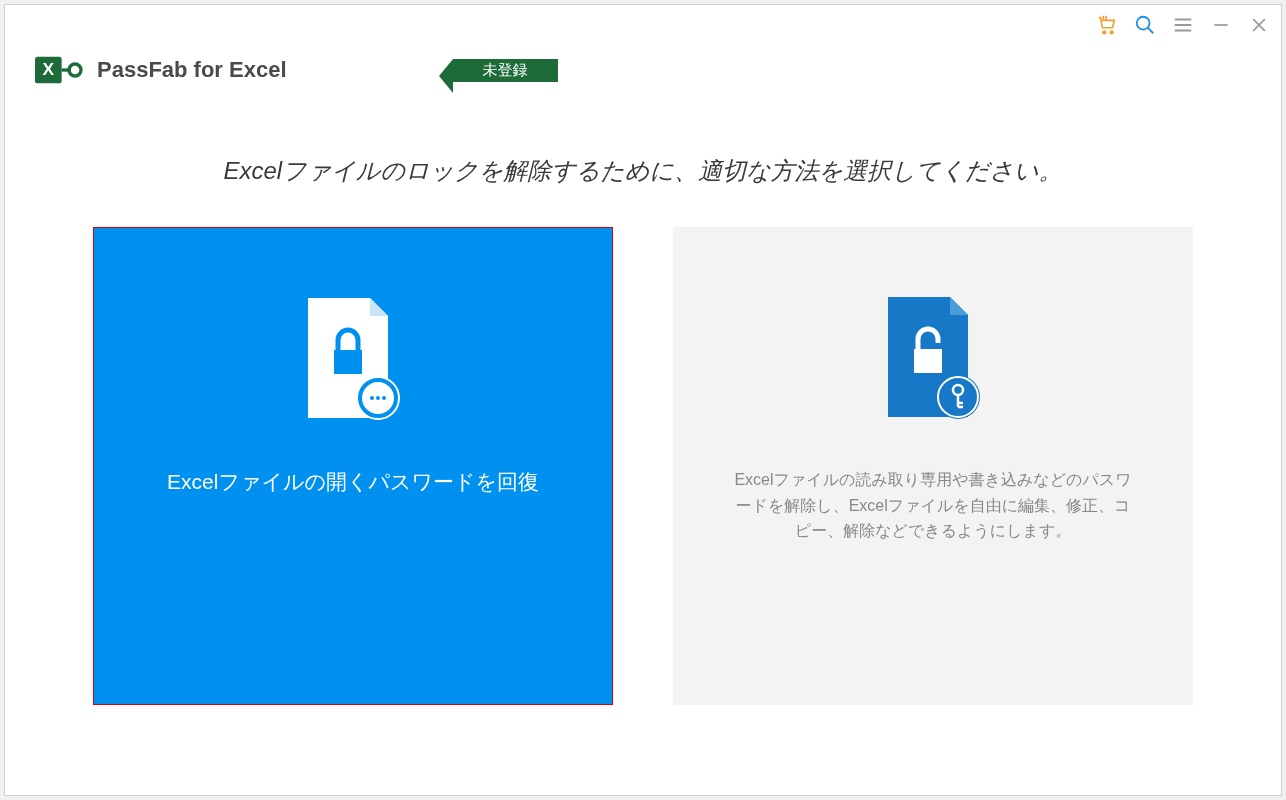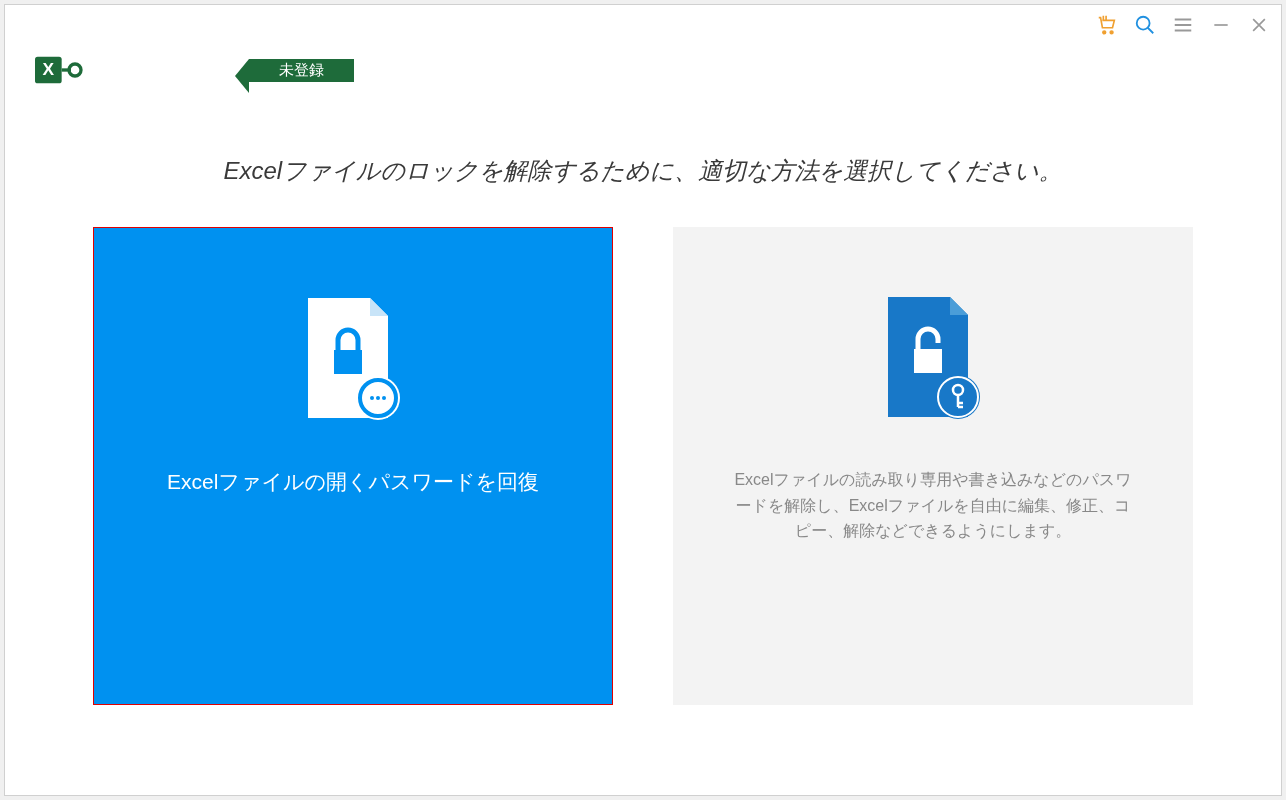--- a/index.html
+++ b/index.html
@@ -200,20 +200,21 @@
   <div class="header">
     <div class="logo-block">
       <div class="logo-icon">
         <svg width="72" height="48" viewBox="0 0 72 48">
           <rect x="0" y="4" width="40" height="40" rx="4" fill="#1e6b3a"></rect>
           <text x="20" y="32" font-size="26" fill="#fff" text-anchor="middle" font-weight="bold" font-family="Arial">X</text>
           <path d="M40 24 h14" stroke="#1e6b3a" stroke-width="5"></path>
           <circle cx="60" cy="24" r="9" fill="none" stroke="#1e6b3a" stroke-width="5"></circle>
         </svg>
       </div>
+      <div class="app-title">PassFab for Excel</div>
     </div>
     <div class="status-badge-wrap">
       <div class="status-badge">未登録</div>
     </div>
   </div>
 
   <div class="main">
     <h1 class="main-heading">Excelファイルのロックを解除するために、適切な方法を選択してください。</h1>
 
     <div class="cards">

